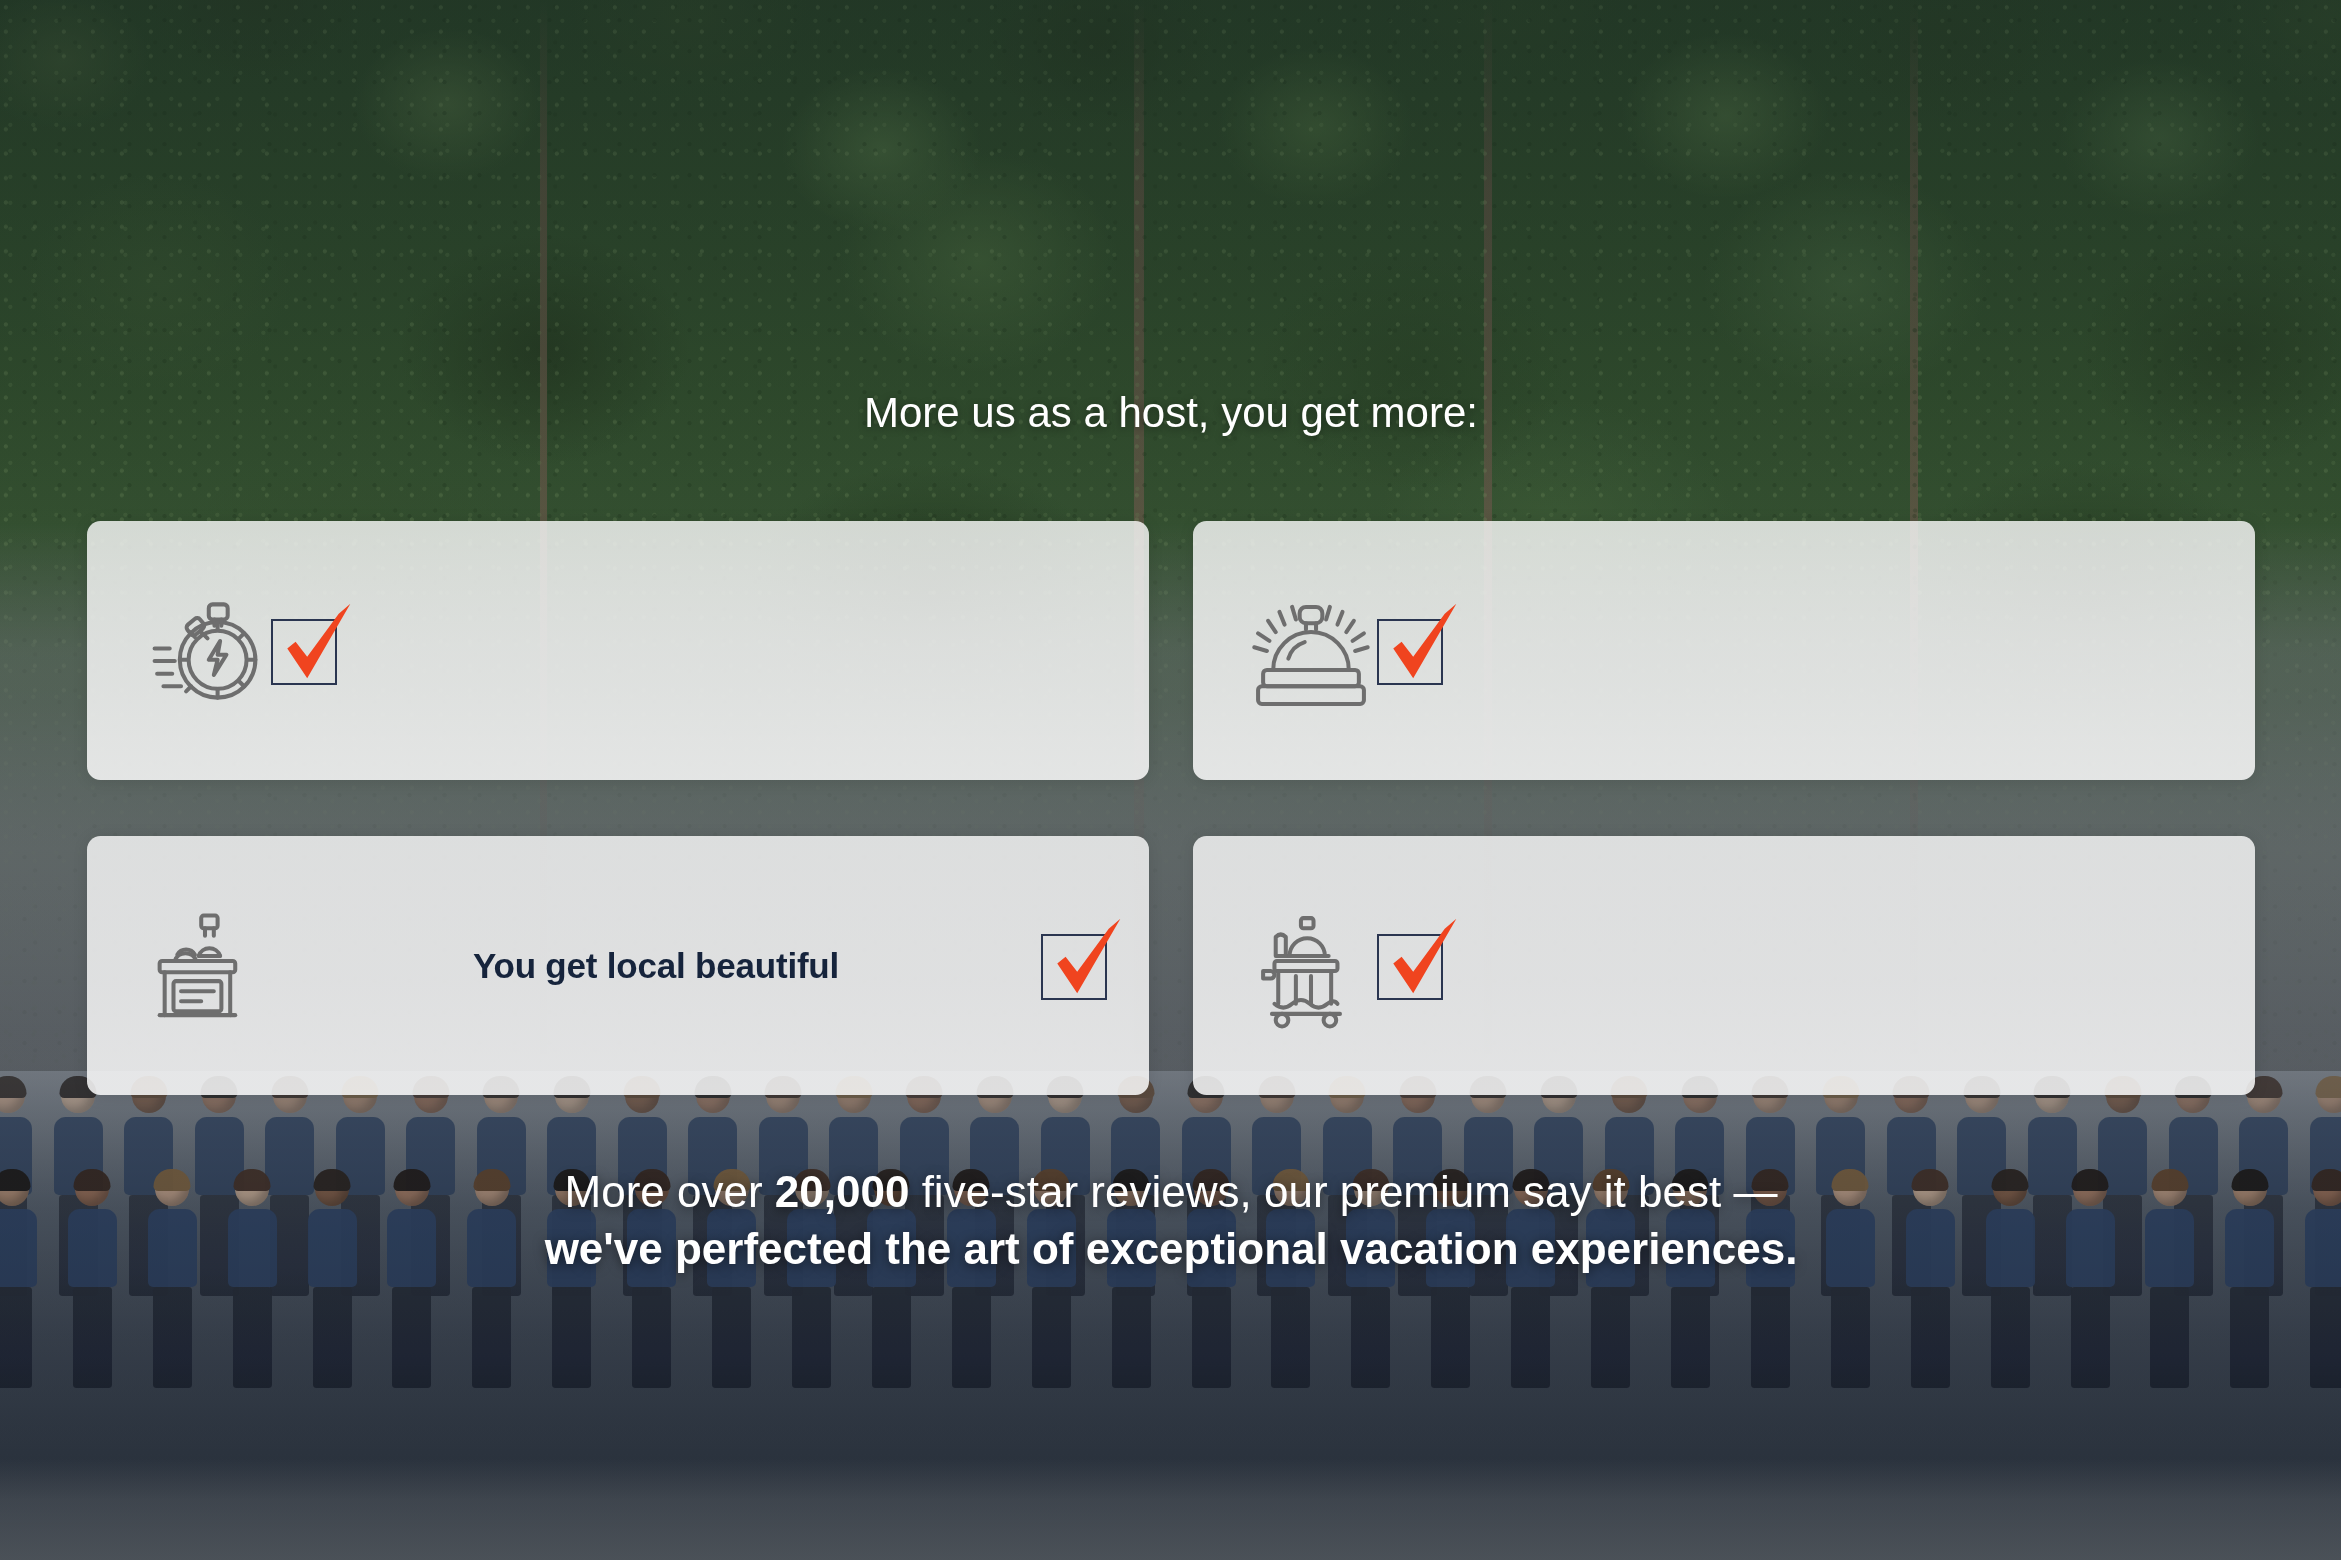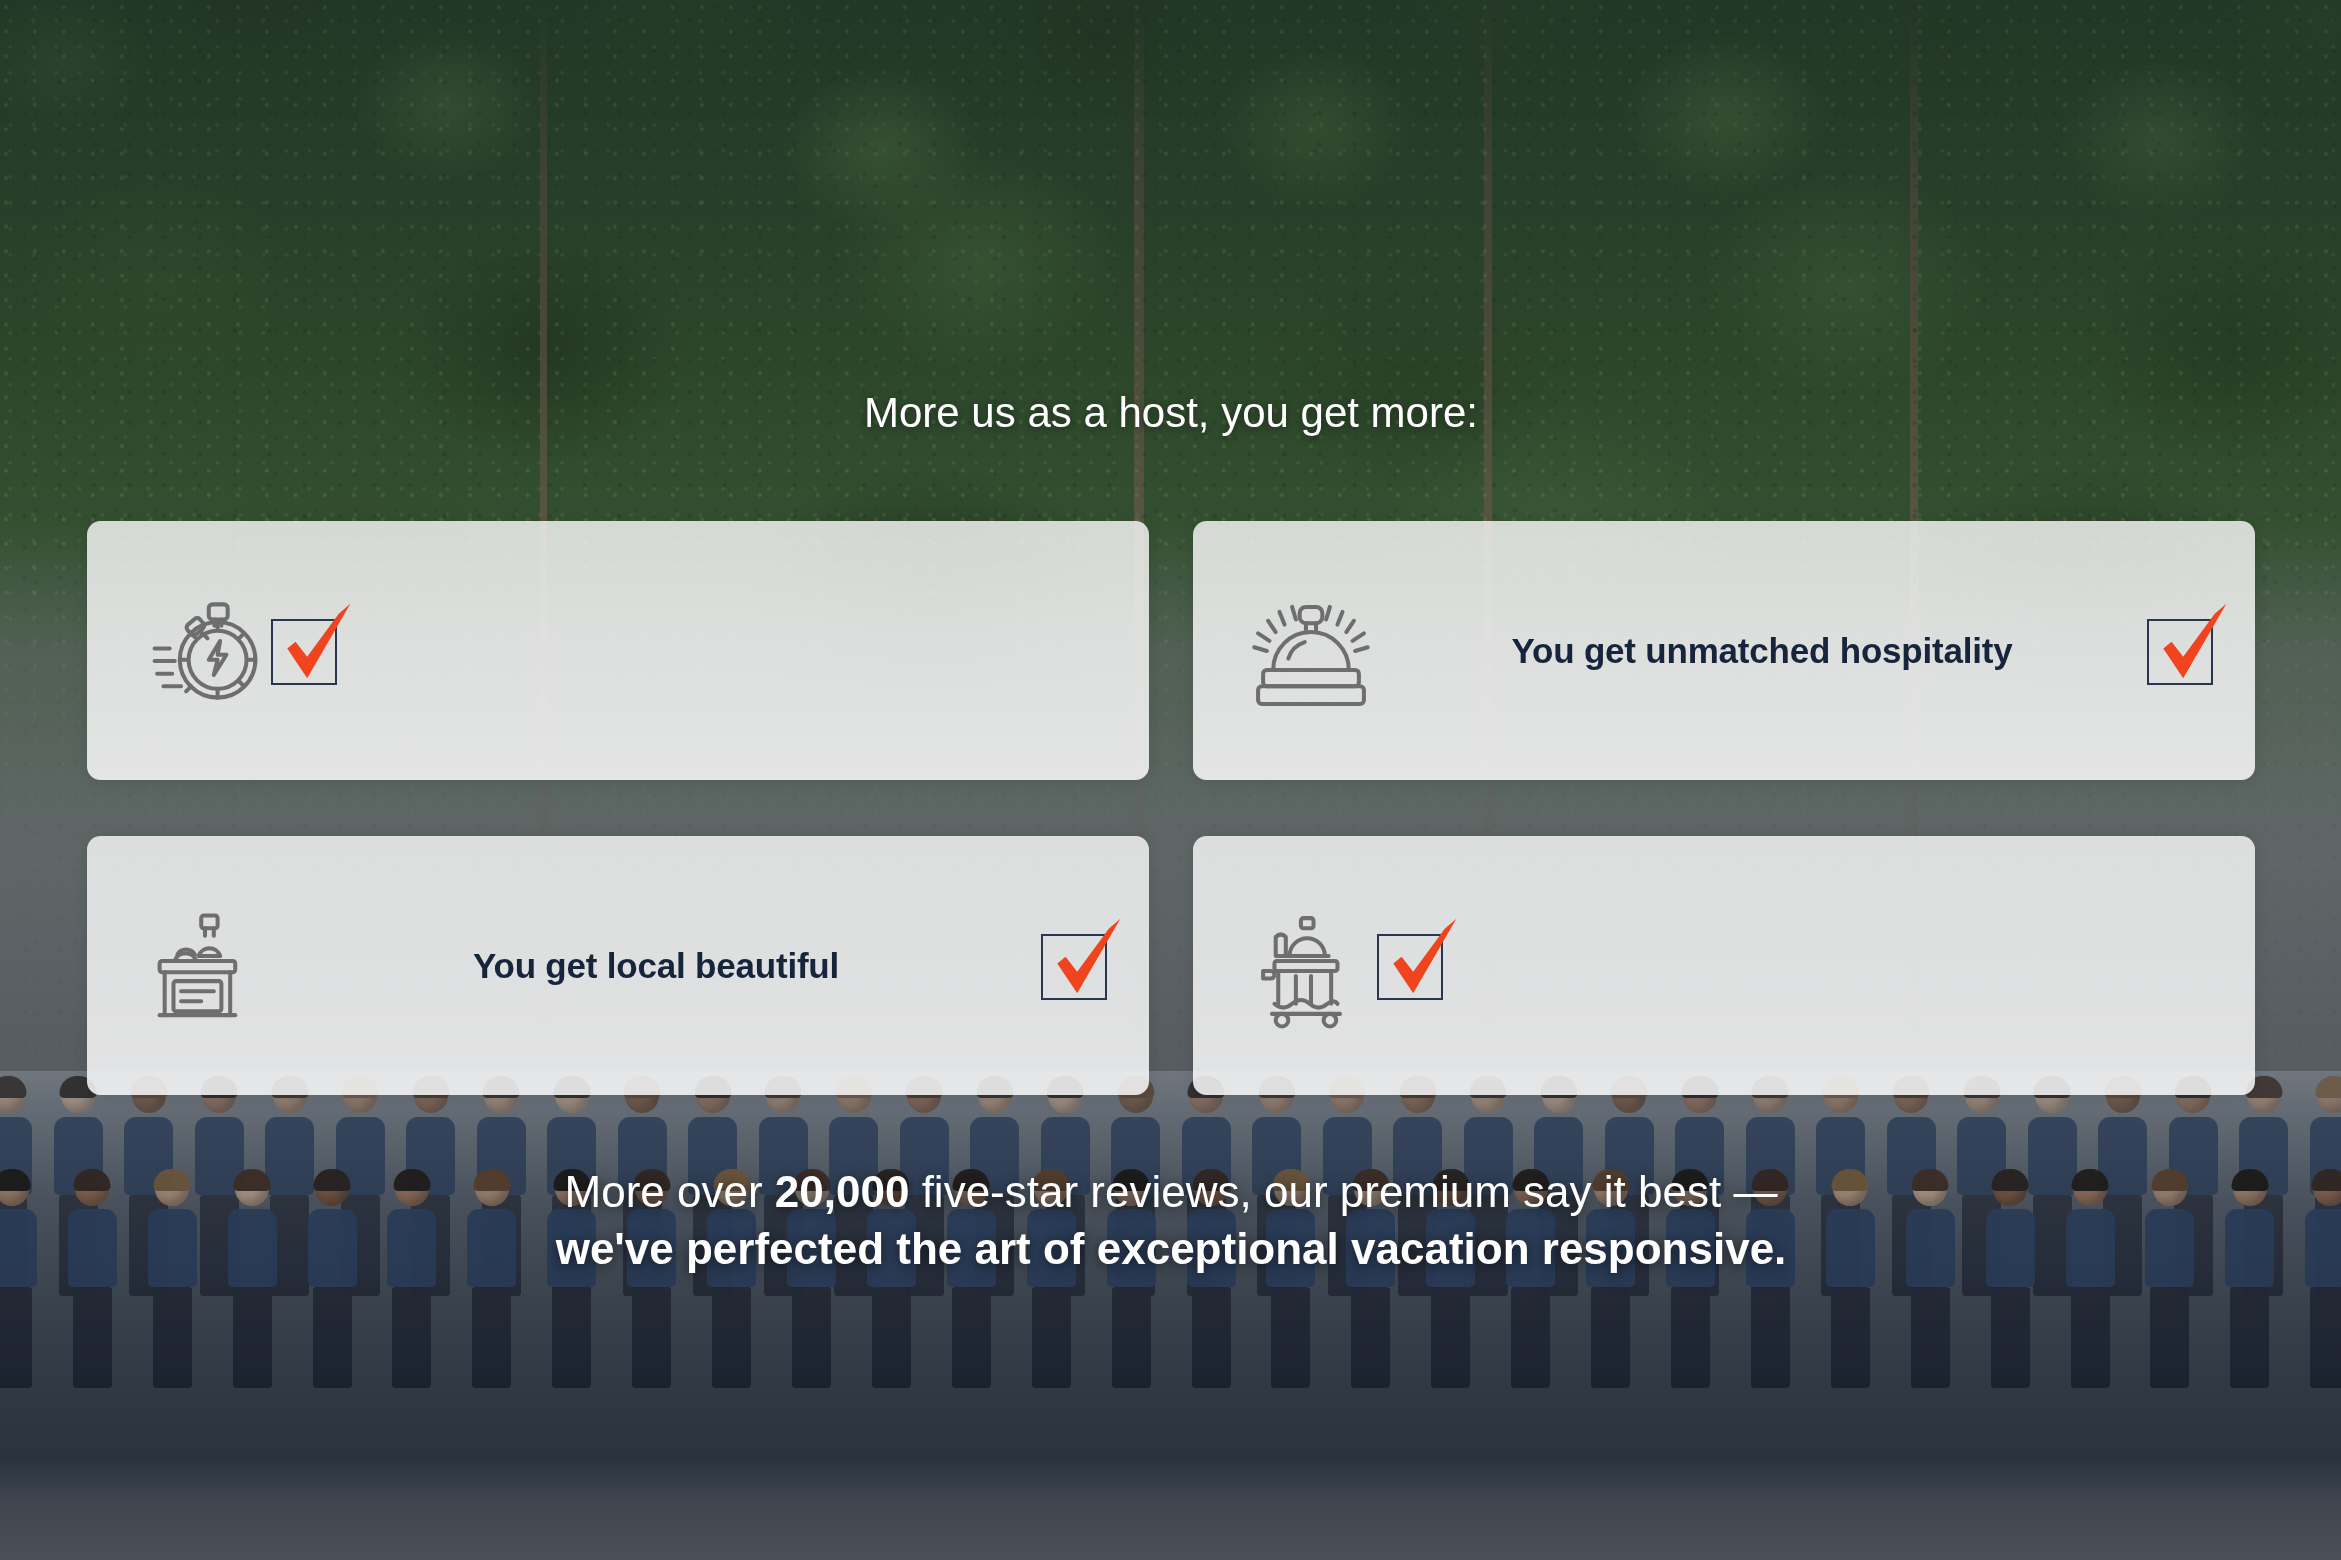--- a/index.html
+++ b/index.html
@@ -855,21 +855,20 @@
             <rect x="41" y="15" width="18" height="13" rx="5"></rect>
             <path d="M46 28 v5 M54 28 v5"></path>
             <path d="M20 65 a30 30 0 0 1 60 0"></path>
             <path d="M32 56 a20 20 0 0 1 13 -13"></path>
             <rect x="12" y="65" width="76" height="13" rx="3"></rect>
             <rect x="8" y="78" width="84" height="14" rx="3"></rect>
             <path d="M16 26 l6 9 M25 19 l4 10 M35 15 l3 10 M8 36 l9 6 M5 47 l10 3"></path>
             <path d="M84 26 l-6 9 M75 19 l-4 10 M65 15 l-3 10 M92 36 l-9 6 M95 47 l-10 3"></path>
           </svg>
         </div>
-        <div class="card-label">You get unmatched hospitality</div>
         <div class="card-check">
           <div class="check-box"></div>
           <svg class="check-mark" viewBox="0 0 100 106">
             <path d="M16 56 L40 92 L92 2 L78 14 L40 66 L26 48 Z" fill="#F0441F"></path>
           </svg>
         </div>
       </div>
 
       <div class="card">
         <div class="card-icon">
@@ -917,18 +916,18 @@
           <svg class="check-mark" viewBox="0 0 100 106">
             <path d="M16 56 L40 92 L92 2 L78 14 L40 66 L26 48 Z" fill="#F0441F"></path>
           </svg>
         </div>
       </div>
 
     </div>
 
     <div class="statement">
       <div><span>More over </span><span class="bold">20,000</span><span> five-star reviews, our premium say it best —</span></div>
-      <div class="line2">we've perfected the art of exceptional vacation responsive.</div>
+      <div class="line2">we've perfected the art of exceptional vacation experiences.</div>
     </div>
 
   </div>
 </div>
 
 
 </body></html>

